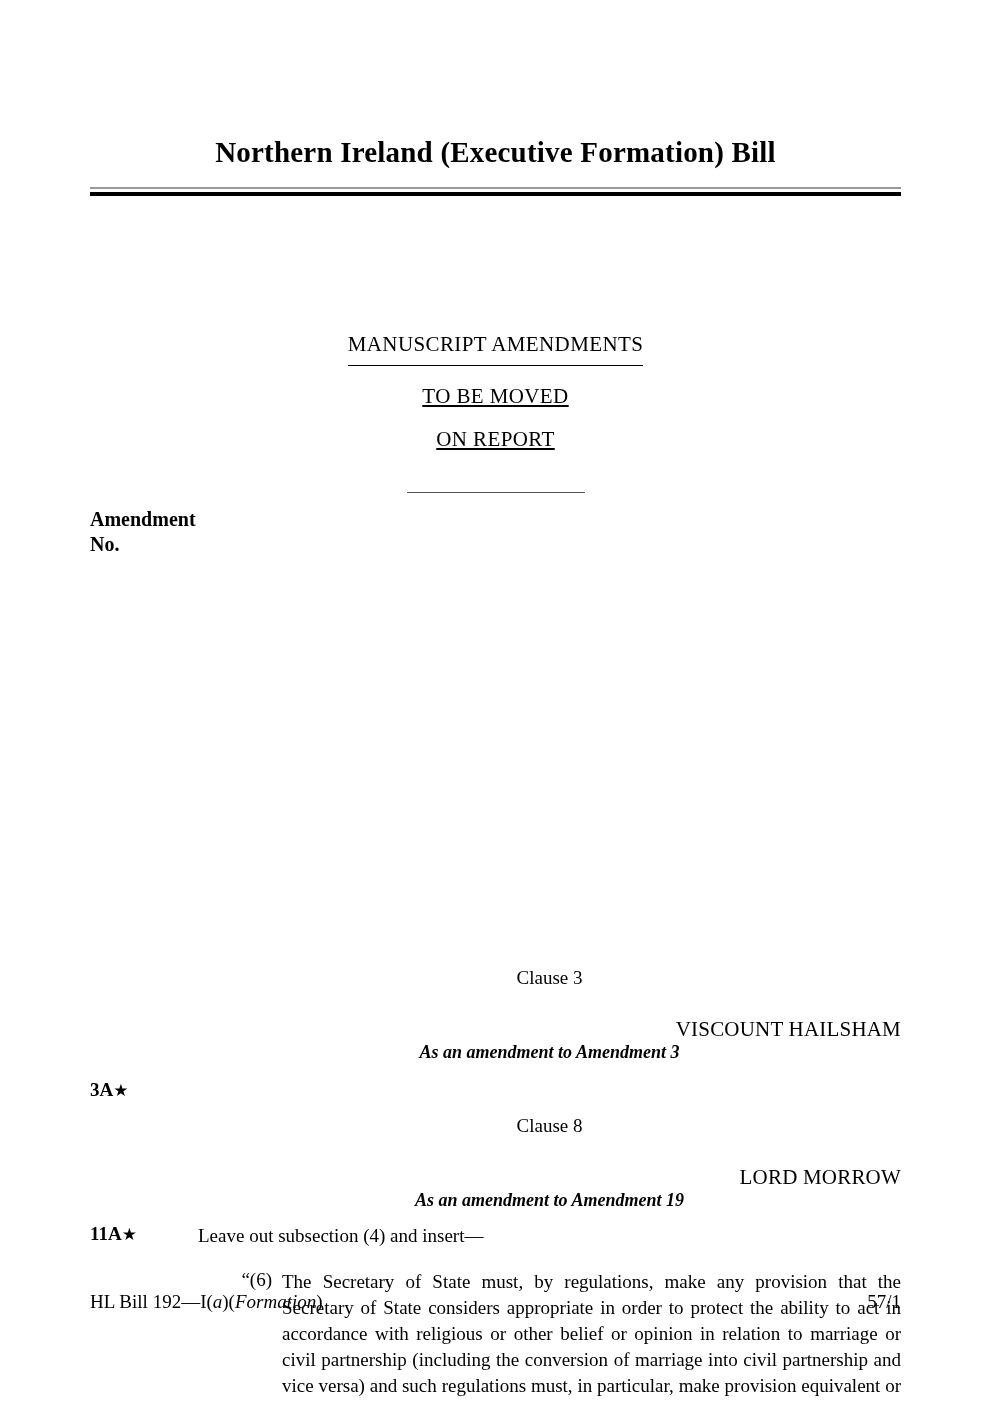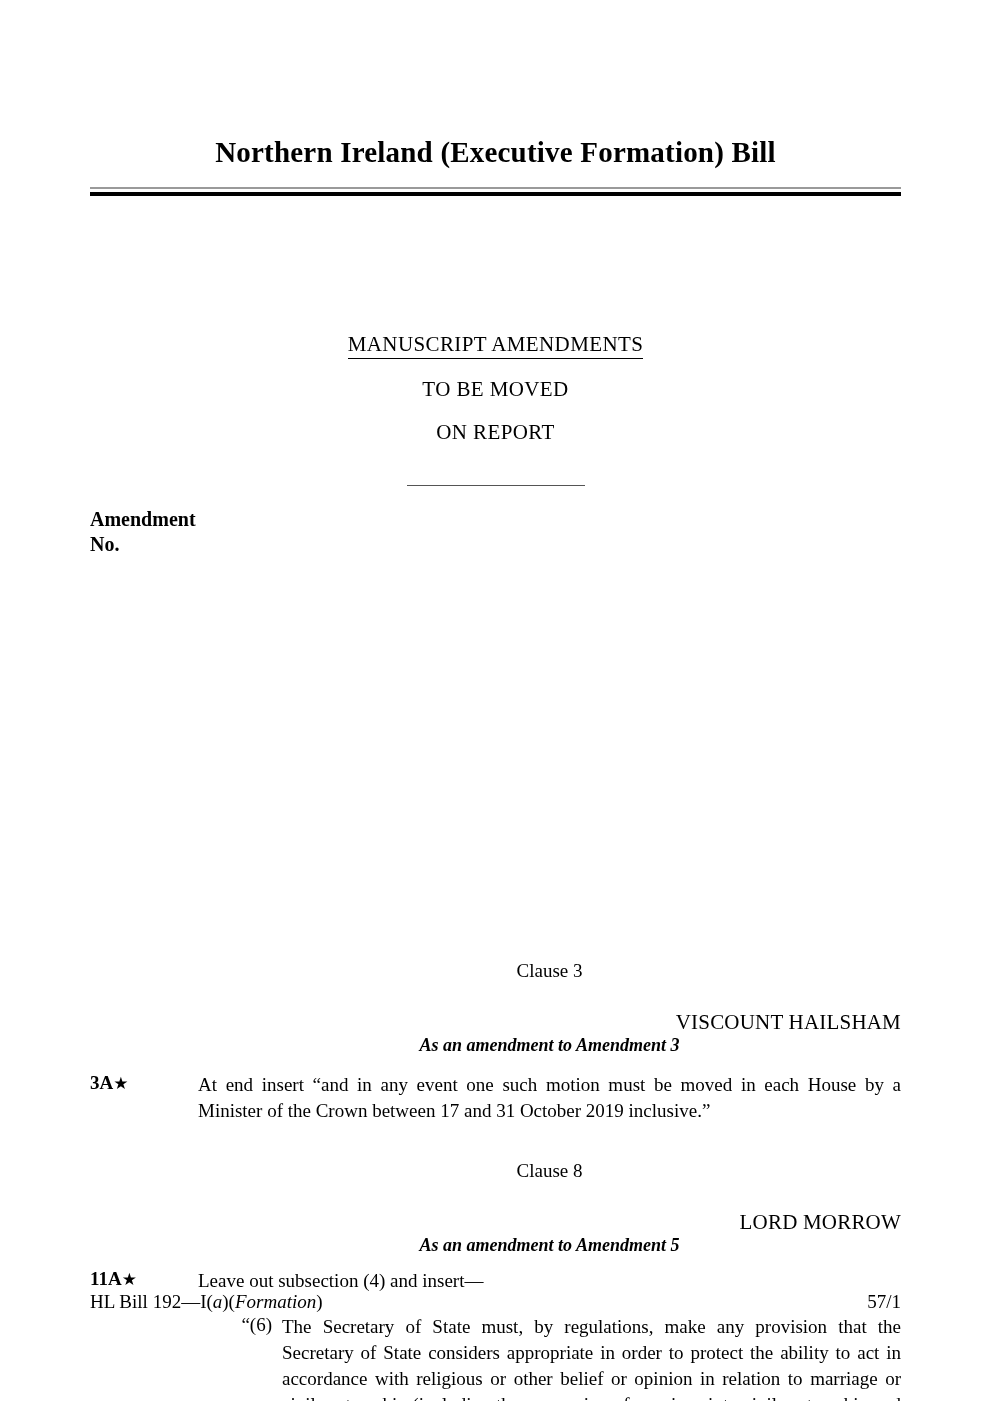--- a/index.html
+++ b/index.html
@@ -56,26 +56,27 @@
   
   .head-block {
     margin-top: 136px;
     text-align: center;
   }
   .head-main {
     font-size: 21px;
     letter-spacing: 0.4px;
     display: inline-block;
     border-bottom: 1.6px solid #000;
-    padding-bottom: 1px;
+    padding-bottom: 8px;
   }
   .head-sub {
     font-size: 21px;
     letter-spacing: 0.4px;
     margin-top: 18px;
+    text-decoration: underline;
   }
   .head-sep {
     width: 178px;
     height: 1.6px;
     background: #555;
     margin: 40px auto 0 auto;
   }
 
   
   .amend-col-label {
@@ -200,28 +201,27 @@
   <div style="height:474px"></div>
 
   <div class="clause-title">Clause 3</div>
   <div class="sp-28"></div>
   <div class="member">VISCOUNT HAILSHAM</div>
   <div class="as-amend">As an amendment to Amendment 3</div>
 
   <div class="sp-16"></div>
   <div class="row">
     <div class="num"><span>3A</span><span class="star">★</span></div>
-    <div class="body-col just">At end insert “and in any event one such motion must be moved in each House by a Minister of the Crown between 17 and 31 October 2019 inclusive.”</div>
   </div>
 
   <div class="sp-36"></div>
   <div class="clause-title">Clause 8</div>
   <div class="sp-28"></div>
   <div class="member">LORD MORROW</div>
-  <div class="as-amend">As an amendment to Amendment 5</div>
+  <div class="as-amend">As an amendment to Amendment 19</div>
 
   <div class="sp-12"></div>
   <div class="row">
     <div class="num"><span>11A</span><span class="star">★</span></div>
     <div class="body-col">Leave out subsection (4) and insert—</div>
   </div>
 
   <div class="sp-20"></div>
   <div class="hang lvl-q">
     <span class="marker">“(6)</span>

